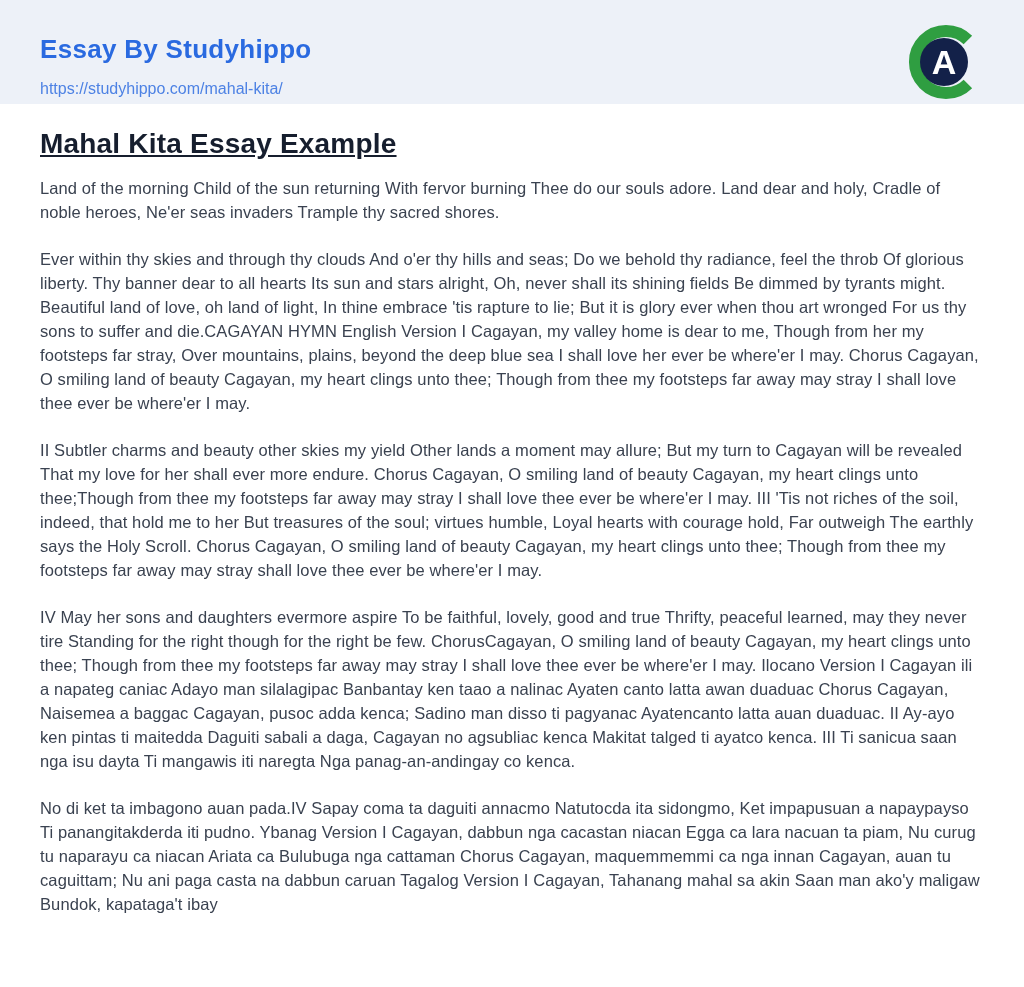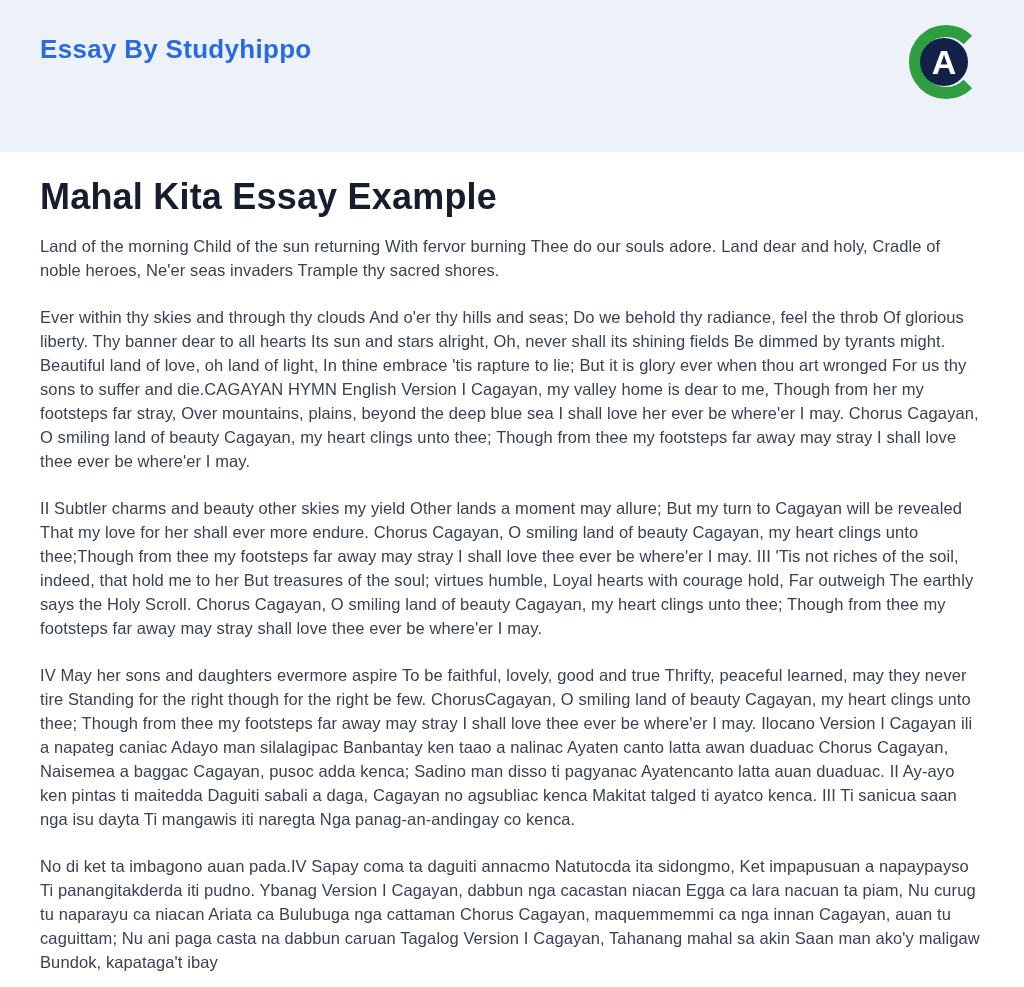--- a/index.html
+++ b/index.html
@@ -5,21 +5,21 @@
     * { margin: 0; padding: 0; box-sizing: border-box; }
     html, body { width: 1024px; }
     body {
       font-family: "Liberation Sans", sans-serif;
       background: #ffffff;
       color: #3a4250;
       min-height: 987px;
     }
     .page-header {
       background: #edf1f8;
-      height: 152px;
+      height: 104px;
       padding: 34px 40px 0 40px;
       position: relative;
     }
     .site-title {
       color: #2a6ae0;
       font-size: 26px;
       font-weight: 700;
       letter-spacing: 0.3px;
     }
     .source-url {
@@ -36,40 +36,42 @@
       right: 40px;
       width: 76px;
       height: 76px;
       cursor: pointer;
     }
     .article {
       padding: 24px 40px 40px 40px;
     }
     .article h1 {
       color: #161e2e;
-      font-size: 36px;
+      font-size: 28px;
       font-weight: 700;
       letter-spacing: 0.2px;
       margin-bottom: 16px;
+      text-decoration: underline;
     }
     .article p {
       font-size: 16.5px;
       line-height: 24px;
       color: #3a4250;
       margin-bottom: 23px;
       letter-spacing: 0.1px;
     }
     .article p:last-child { margin-bottom: 14px; }
   </style>
 </head>
 <body>
 
 <header class="page-header">
   <div class="header-text">
     <div class="site-title">Essay By Studyhippo</div>
+    <a class="source-url" href="#">https://studyhippo.com/mahal-kita/</a>
   </div>
   <div class="logo">
     <svg width="76" height="76" viewBox="0 0 76 76">
       <path d="M 59.9 16.1 A 31 31 0 1 0 59.9 59.9" fill="none" stroke="#2f9e41" stroke-width="12"></path>
       <circle cx="36" cy="38" r="24" fill="#132149"></circle>
       <text x="36" y="50" text-anchor="middle" font-size="34" font-weight="bold" fill="#ffffff" font-family="Liberation Sans, sans-serif">A</text>
     </svg>
   </div>
 </header>
 

